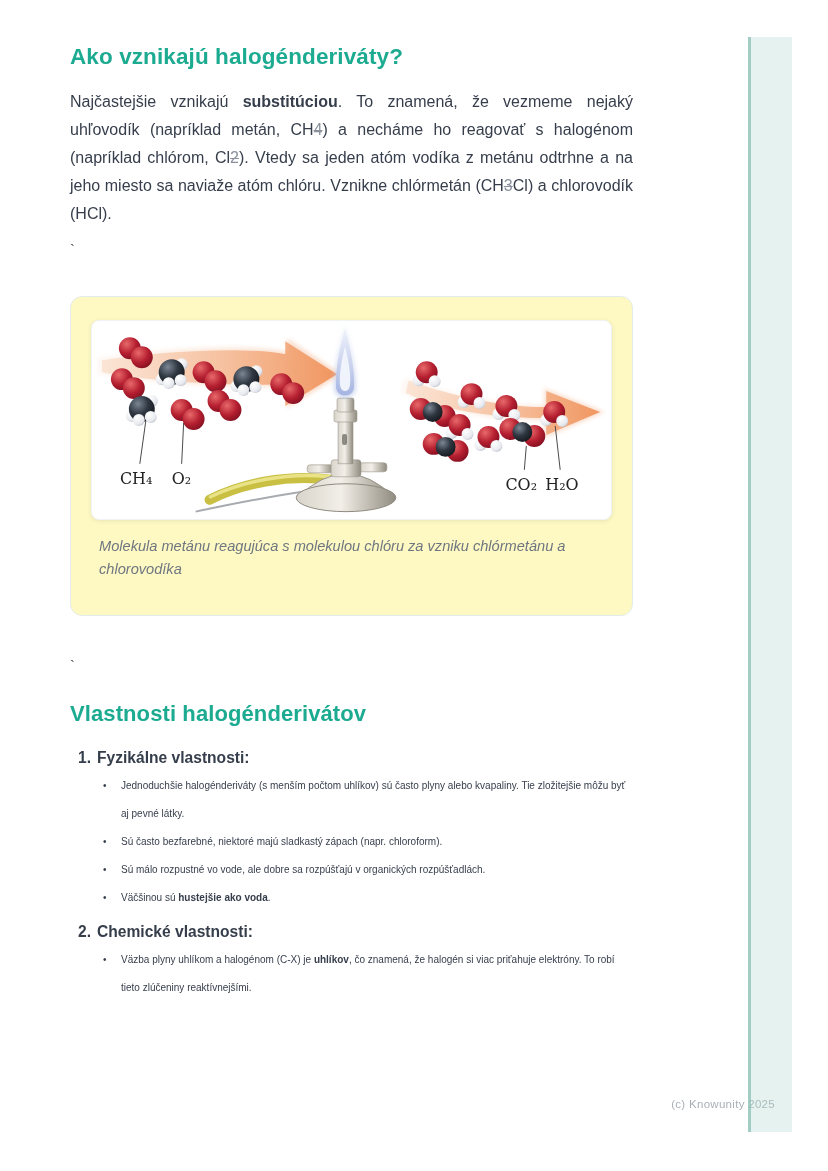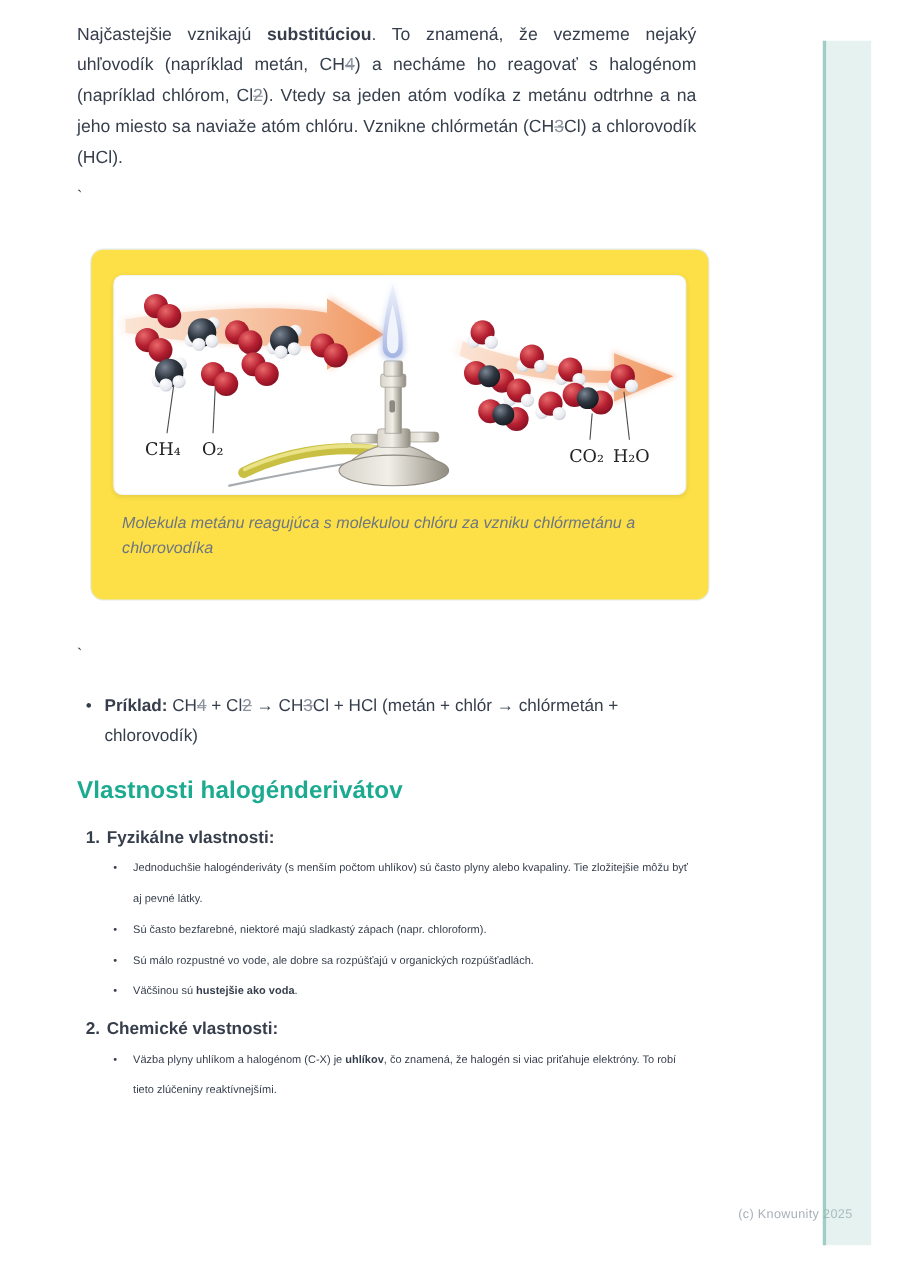--- a/index.html
+++ b/index.html
@@ -15,22 +15,22 @@
   h2.doc-h2 { margin:20px 0 0; font-size:22px; line-height:27px; font-weight:700; color:#1cab91; letter-spacing:.1px; }
 
   p.intro { margin:18px 0 0; font-size:16px; line-height:28px; text-align:justify; }
   .tick { font-size:15px; line-height:28px; margin-top:8px; color:#363e4c; }
   .tick2 { margin-top:36px; }
 
   b, .run-b { font-weight:700; }
   .struck { color:#8a919c; text-decoration:line-through; text-decoration-thickness:1px; }
 
   figure.card {
-    margin:32px 12px 0; width:563px; height:320px; box-sizing:border-box;
-    border:1px solid #e3ecea; border-radius:12px; background:#fde047;
+    margin:32px 0 0; width:563px; height:320px; box-sizing:border-box;
+    border:1px solid #e3ecea; border-radius:12px; background:#fef9c3;
     padding:23px 0 0;
   }
   .img-wrap {
     width:521px; height:200px; margin:0 auto; box-sizing:border-box;
     background:#ffffff; border:1px solid #f0f3f4; border-radius:8px;
     box-shadow:0 1px 4px rgba(30,50,60,.10); overflow:hidden;
   }
   .img-wrap svg { display:block; width:519px; height:198px; }
   figcaption {
     margin:15px 28px 0; font-style:italic;
@@ -58,20 +58,21 @@
     background:rgba(173,214,205,.32);
     border-left:3px solid rgba(134,190,180,.72);
   }
   .fig-label { font-family:"DejaVu Serif", serif; font-size:16px; fill:#232323; }
 </style>
 </head>
 <body>
 
 <div class="content">
 
+  <h1 class="doc-h1">Ako vznikajú halogénderiváty?</h1>
 
   <p class="intro"><span>Najčastejšie vznikajú </span><span class="run-b">substitúciou</span><span>. To znamená, že vezmeme nejaký uhľovodík (napríklad metán, CH</span><span class="struck">4</span><span>) a necháme ho reagovať s halogénom (napríklad chlórom, Cl</span><span class="struck">2</span><span>). Vtedy sa jeden atóm vodíka z metánu odtrhne a na jeho miesto sa naviaže atóm chlóru. Vznikne chlórmetán (CH</span><span class="struck">3</span><span>Cl) a chlorovodík (HCl).</span></p>
 
   <div class="tick">`</div>
 
   <figure class="card">
     <div class="img-wrap">
       <svg viewBox="0 0 521 196" xmlns="http://www.w3.org/2000/svg">
         <defs>
           <radialGradient id="gr" cx="35%" cy="30%" r="80%">
@@ -195,23 +196,20 @@
         <text class="fig-label" x="80" y="162">O₂</text>
         <text class="fig-label" x="415" y="168">CO₂</text>
         <text class="fig-label" x="455" y="168">H₂O</text>
       </svg>
     </div>
     <figcaption>Molekula metánu reagujúca s molekulou chlóru za vzniku chlórmetánu a chlorovodíka</figcaption>
   </figure>
 
   <div class="tick tick2">`</div>
 
-  <ul class="example">
-    <li><span class="run-b">Príklad:</span><span> CH</span><span class="struck">4</span><span> + Cl</span><span class="struck">2</span><span> → CH</span><span class="struck">3</span><span>Cl + HCl (metán + chlór → chlórmetán + chlorovodík)</span></li>
-  </ul>
 
   <h2 class="doc-h2">Vlastnosti halogénderivátov</h2>
 
   <div class="plist">
     <div class="pnum-row">
       <span>1.</span>
       <span>Fyzikálne vlastnosti:</span>
     </div>
     <ul class="sub">
       <li><span>Jednoduchšie halogénderiváty (s menším počtom uhlíkov) sú často plyny alebo kvapaliny. Tie zložitejšie môžu byť aj pevné látky.</span></li>

